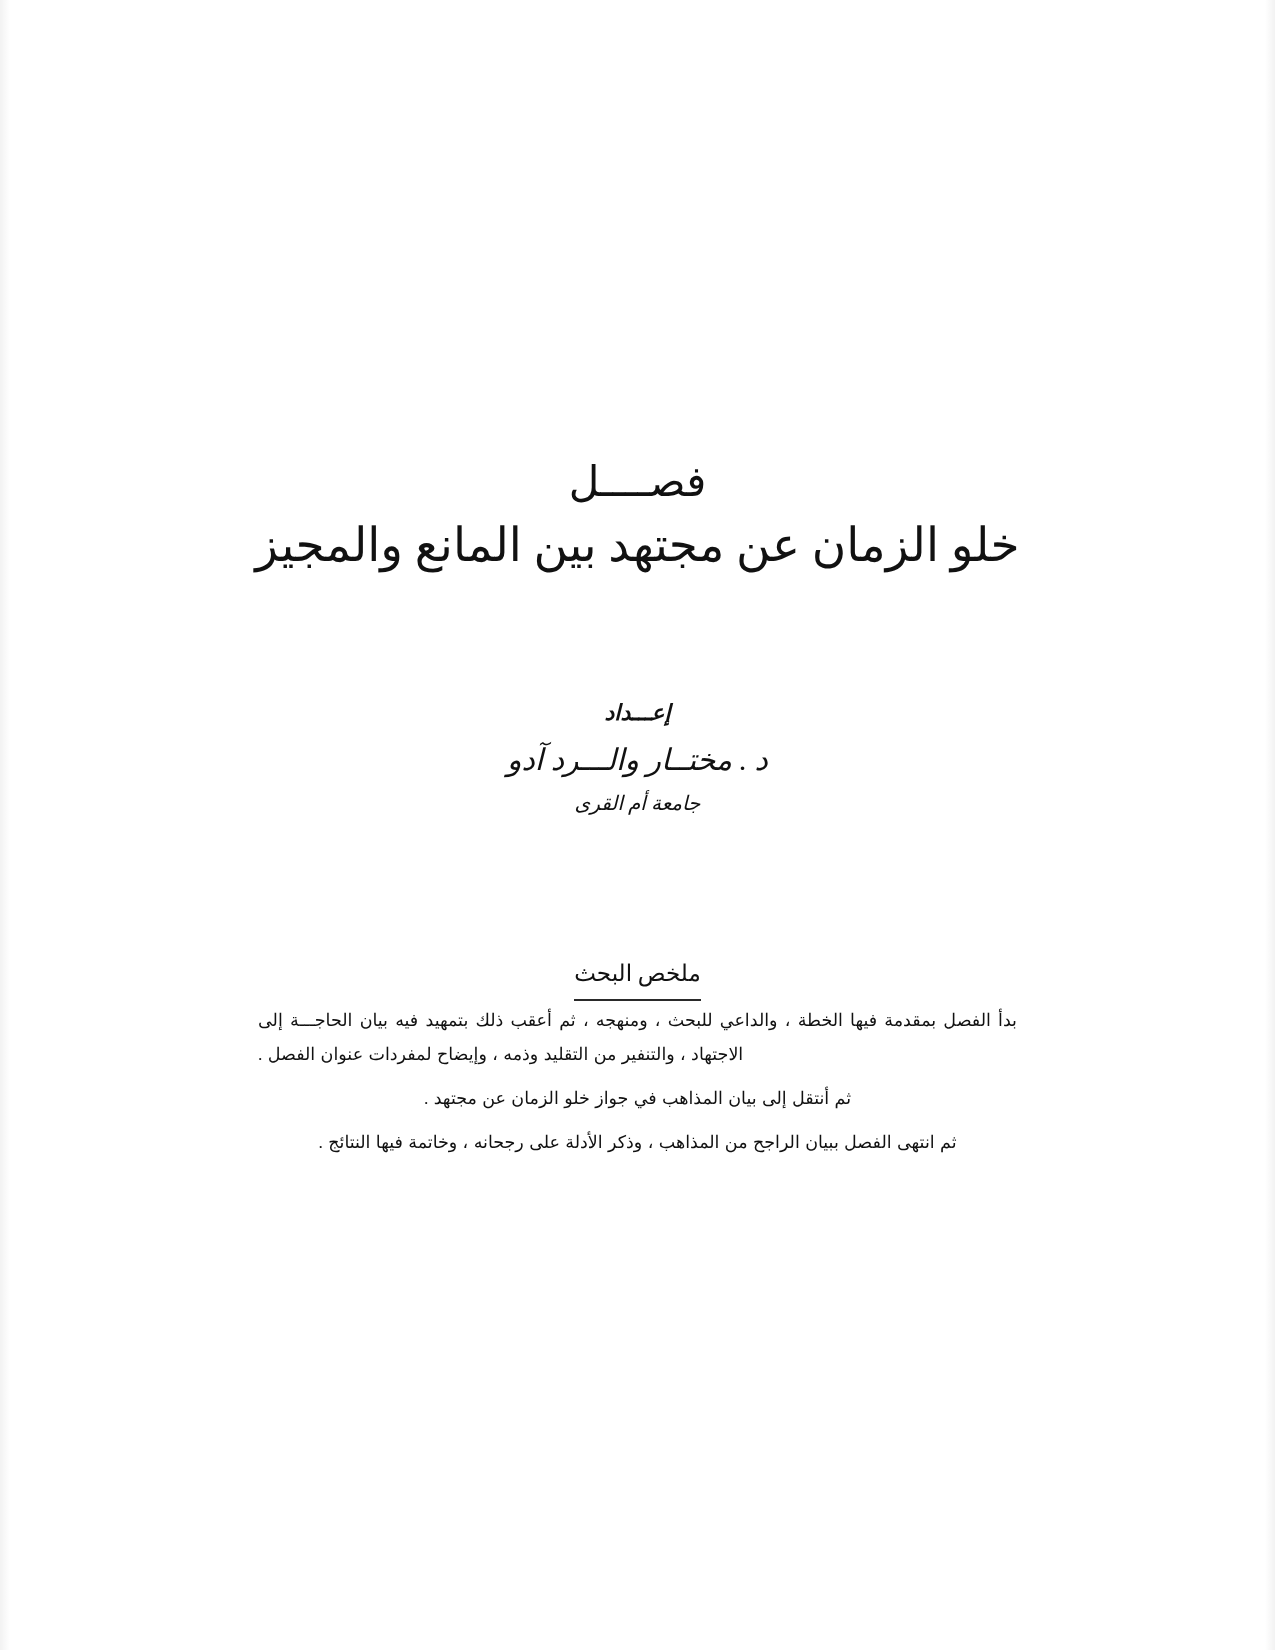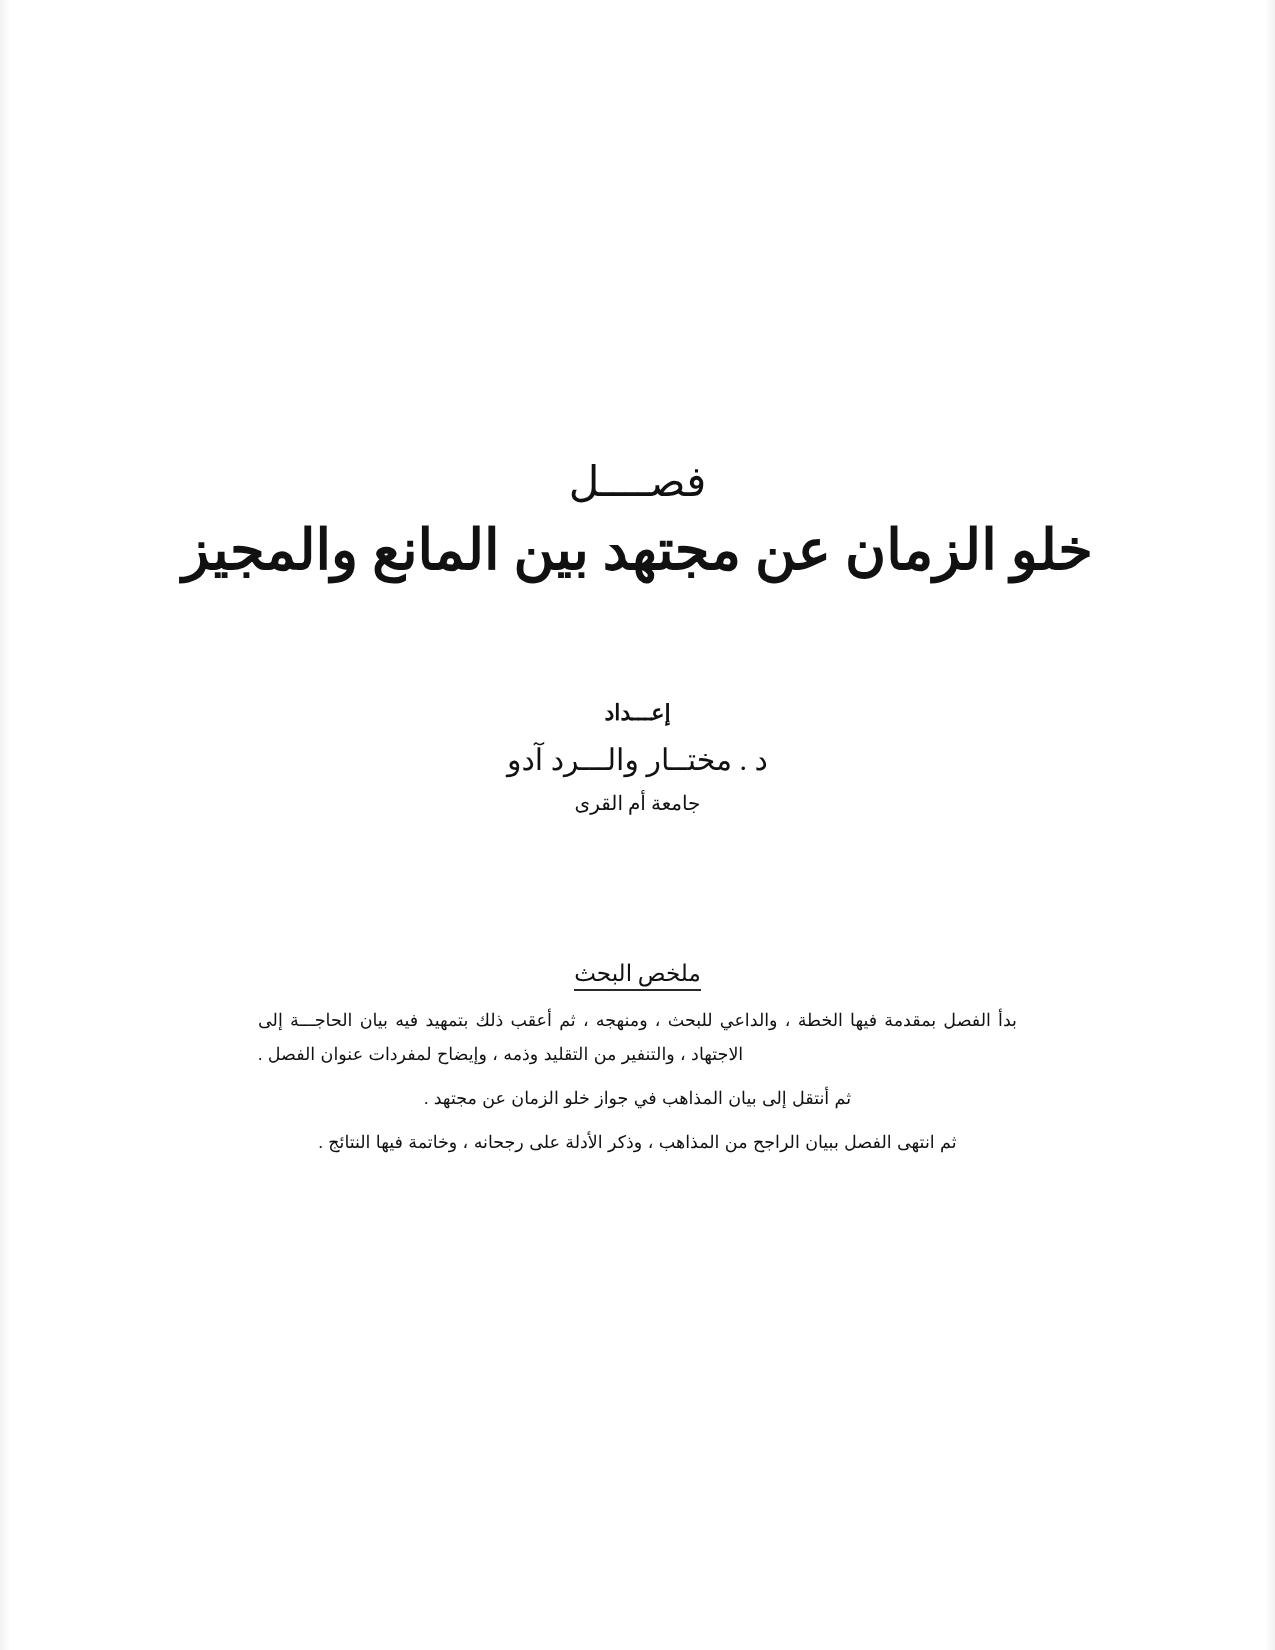--- a/index.html
+++ b/index.html
@@ -48,34 +48,35 @@
     text-align: center;
   }
   .chapter-word {
     font-size: 42px;
     line-height: 1.05;
     letter-spacing: 0;
     font-weight: 400;
     margin: 0 0 14px 0;
   }
   .main-title {
-    font-size: 56px;
+    font-size: 47px;
     line-height: 1.15;
-    font-weight: 700;
+    font-weight: 400;
     margin: 0;
     white-space: nowrap;
   }
 
   
   .author-block {
     position: absolute;
     top: 700px;
     left: 0;
     right: 0;
     text-align: center;
+    font-style: italic;
   }
   .prepared-by {
     font-size: 22px;
     font-weight: 700;
     margin: 0 0 16px 0;
   }
   .author-name {
     font-size: 30px;
     font-weight: 400;
     margin: 0 0 14px 0;
@@ -99,21 +100,21 @@
     right: 258px;
   }
   .abstract-heading {
     text-align: center;
     font-size: 23px;
     font-weight: 400;
     margin: 0 0 16px 0;
   }
   .abstract-heading span.u {
     border-bottom: 2px solid #2a2a2a;
-    padding-bottom: 3px;
+    padding-bottom: 13px;
   }
   .abstract-para {
     font-size: 17.5px;
     line-height: 1.95;
     margin: 0 0 10px 0;
     text-align: justify;
     text-align-last: left;
     text-justify: inter-word;
     word-spacing: 1px;
   }

